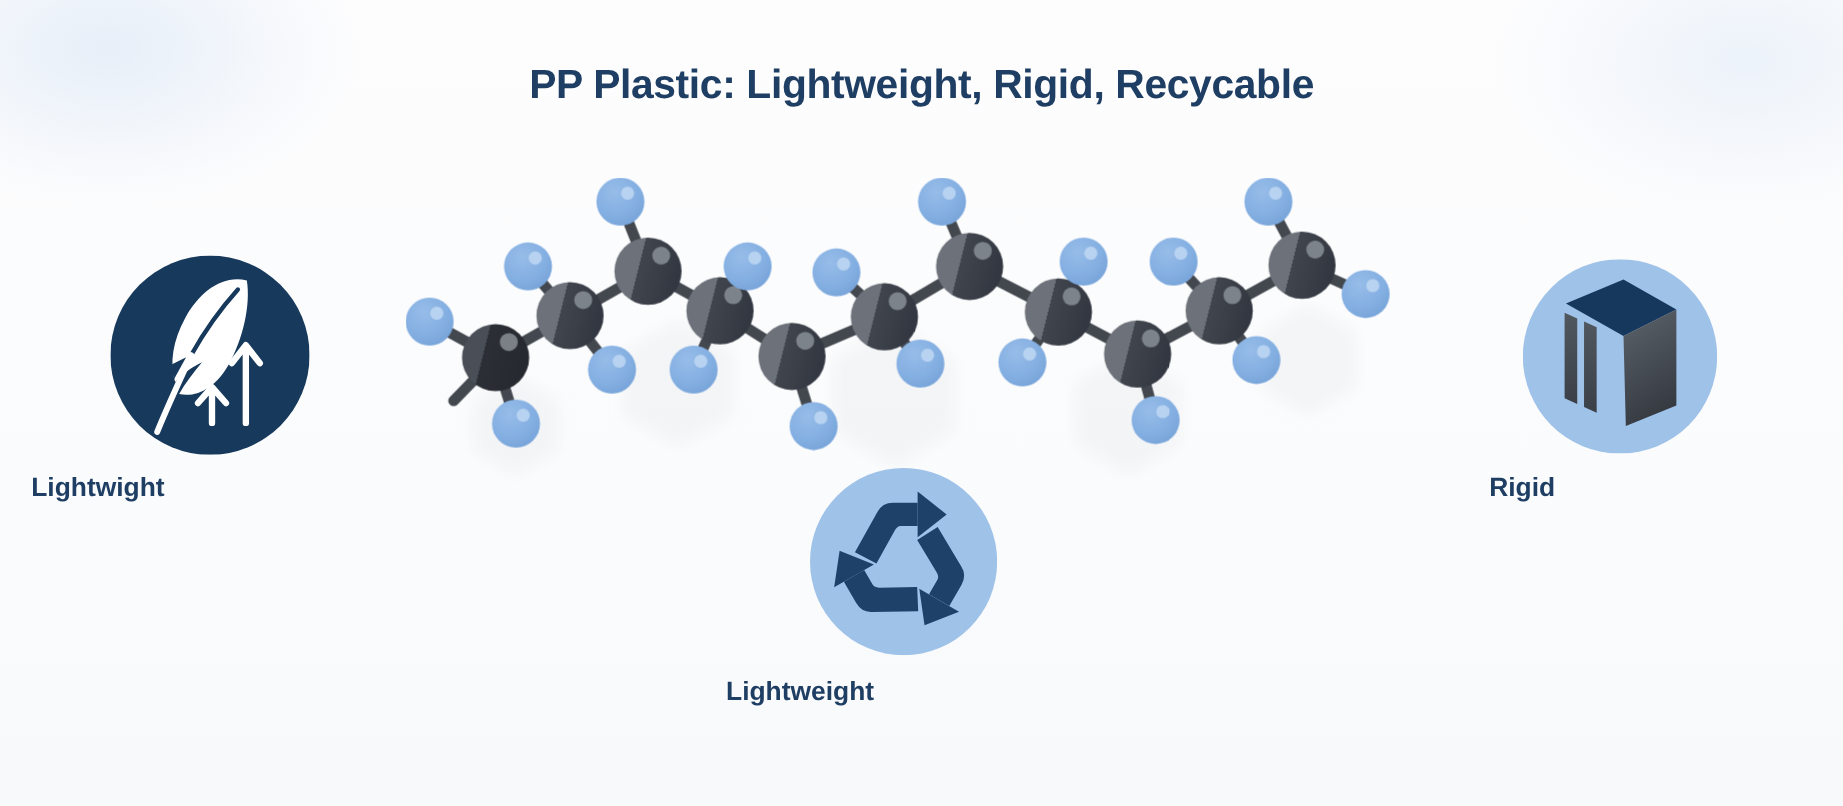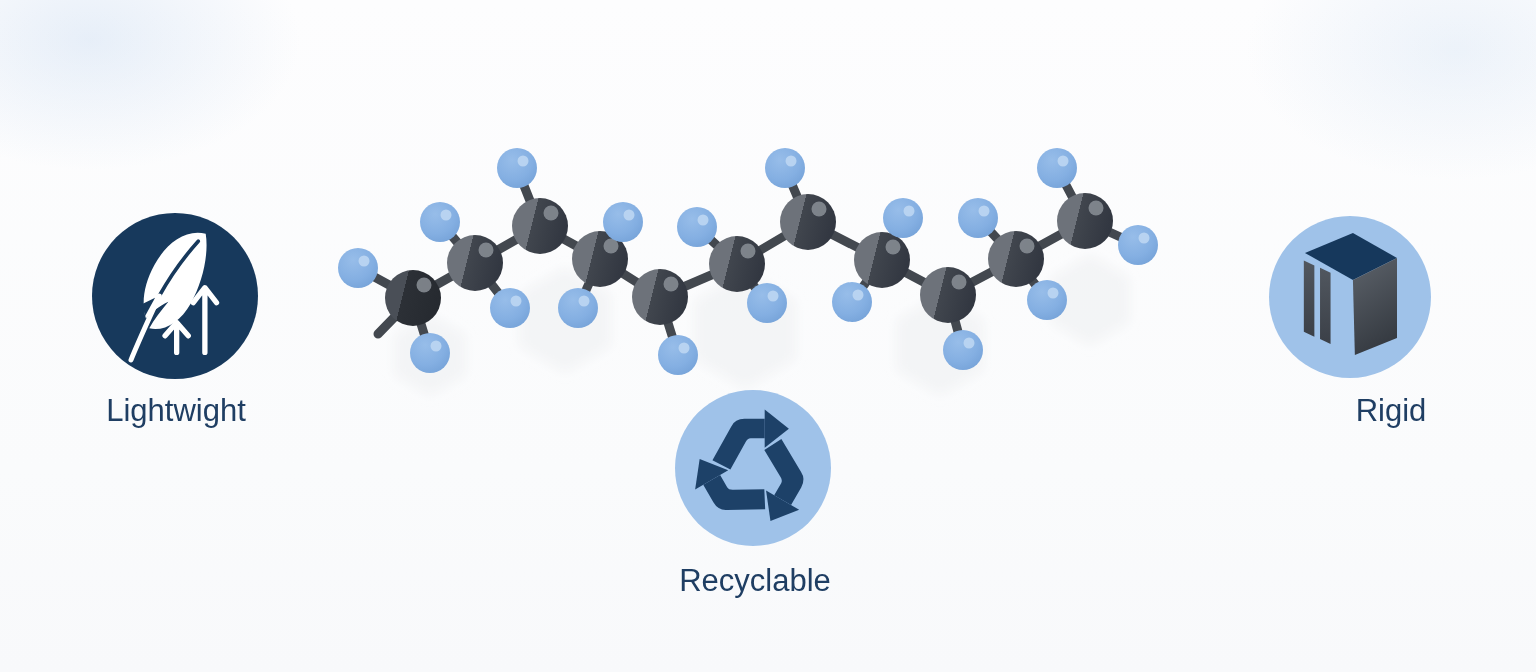--- a/index.html
+++ b/index.html
@@ -10,39 +10,40 @@
   .tint-tr{right:-130px;top:-80px;background:radial-gradient(closest-side,rgba(198,218,240,.30),rgba(198,218,240,0));}
   .title{position:absolute;left:0;right:0;top:52px;text-align:center;font-size:34px;font-weight:700;letter-spacing:-.3px;color:var(--text_navy);}
   .molecule{position:absolute;left:0;top:0;width:1536px;height:672px;}
   .bond{stroke:var(--bond);}
   .c-hl{fill:var(--carbon_highlight);opacity:.85;}
   .h-hl{fill:var(--hydrogen_highlight);opacity:.9;}
   .ghost-hex{fill:var(--ghost);opacity:.55;}
   .feature{position:absolute;}
   .icon-circle{position:absolute;}
   .icon-circle svg{display:block;}
-  .feature-label{position:absolute;text-align:center;font-size:31px;font-weight:400;color:var(--text_navy);}
+  .feature-label{position:absolute;font-size:22px;font-weight:700;color:var(--text_navy);}
   .circle-navy{fill:var(--icon_navy);}
   .circle-blue{fill:var(--icon_lightblue);}
   .white-fill{fill:var(--icon_white);}
   .white-stroke{stroke:var(--icon_white);fill:none;stroke-linecap:round;stroke-linejoin:round;}
   .navy-stroke{stroke:var(--icon_navy);fill:none;stroke-linecap:round;}
   .navy-fill{fill:var(--icon_navy);}
   .recycle-fill{fill:var(--recycle_navy);}
   .cube-top{fill:var(--cube_top_navy);}
   .slat{fill:url(#gradSlat);}
 </style>
 </head>
 <body>
 
 <div class="canvas">
 
   <div class="corner-tint tint-tl"></div>
   <div class="corner-tint tint-tr"></div>
 
+  <div class="title">PP Plastic: Lightweight, Rigid, Recycable</div>
 
   <svg id="molecule-svg" class="molecule" viewBox="0 0 1536 672">
     <defs>
       <filter id="soft" x="-50%" y="-50%" width="200%" height="200%">
         <feGaussianBlur stdDeviation="6"></feGaussianBlur>
       </filter>
       <linearGradient id="gradC" x1="0" y1="0.1" x2="1" y2="0.35">
         <stop offset="0" stop-color="#6d727a"></stop>
         <stop offset="0.42" stop-color="#6d727a"></stop>
         <stop offset="0.42" stop-color="#41464e"></stop>
@@ -189,21 +190,21 @@
             <path class="recycle-fill" d="M24 45 L36 23.5 Q38.5 18.5 44.5 18.5 L57.5 18.5 L57.5 31 L48.5 31 Q46.5 31 45.2 33.5 L35.5 51 Z"></path>
             <polygon class="recycle-fill" points="57.5,12.5 73,24.8 57.5,37"></polygon>
           </g>
           <g transform="rotate(240 50 51)">
             <path class="recycle-fill" d="M24 45 L36 23.5 Q38.5 18.5 44.5 18.5 L57.5 18.5 L57.5 31 L48.5 31 Q46.5 31 45.2 33.5 L35.5 51 Z"></path>
             <polygon class="recycle-fill" points="57.5,12.5 73,24.8 57.5,37"></polygon>
           </g>
         </g>
       </svg>
     </div>
-    <div class="feature-label" style="left:605px;top:563px;width:300px;">Recyclable</div>
+    <div class="feature-label" style="left:605px;top:563px;width:300px;">Lightweight</div>
   </div>
 
   <div class="feature">
     <div class="icon-circle" style="left:1269px;top:216px;">
       <svg width="162" height="162" viewBox="0 0 100 100">
         <defs>
           <linearGradient id="gradCubeFace" x1="0" y1="0" x2="0.3" y2="1">
             <stop offset="0" stop-color="#5d636b"></stop>
             <stop offset="1" stop-color="#363b42"></stop>
           </linearGradient>

